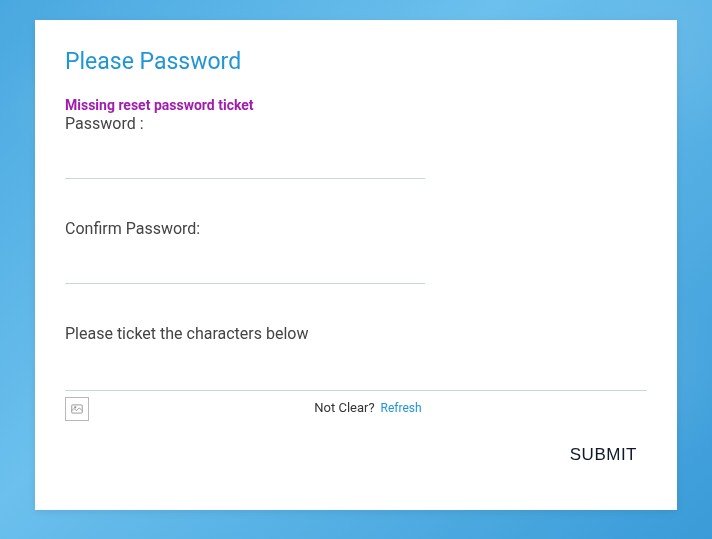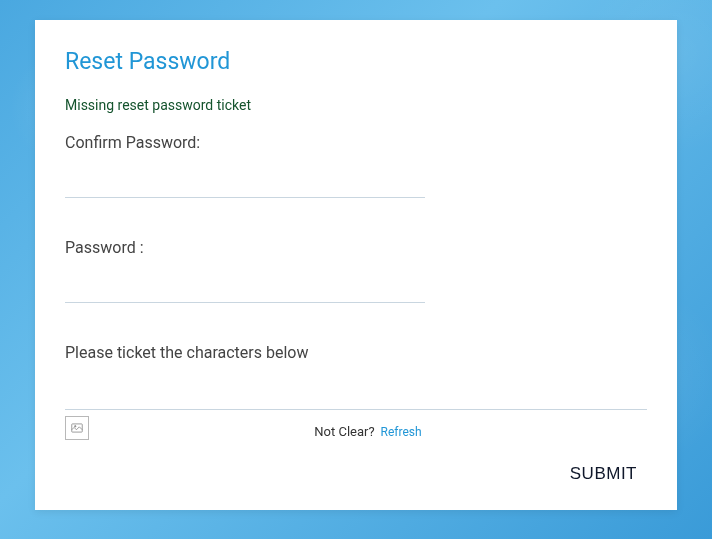--- a/index.html
+++ b/index.html
@@ -32,24 +32,24 @@
       box-shadow: 0 2px 8px rgba(0,0,0,0.08);
       padding: 28px 30px 20px 30px;
     }
     .card-title {
       color: #2196d6;
       font-size: 23px;
       font-weight: 400;
       margin-bottom: 22px;
     }
     .error-msg {
-      color: #14532d;
+      color: #a21caf;
       font-size: 14px;
-      font-weight: 400;
-      margin-bottom: 20px;
+      font-weight: 700;
+      margin-bottom: 1px;
     }
     .field-group { margin-bottom: 40px; }
     .field-label {
       color: #444;
       font-size: 16px;
       font-weight: 400;
       display: block;
       margin-bottom: 8px;
     }
     .field-input {
@@ -74,21 +74,21 @@
       border-bottom: 1px solid #c9d6e0;
       background: transparent;
       font-size: 15px;
       padding: 10px 0 6px 0;
       outline: none;
       color: #333;
       margin-bottom: 6px;
     }
     .captcha-row {
       display: flex;
-      align-items: flex-end;
+      align-items: flex-start;
       gap: 0;
       margin-top: 0;
     }
     .captcha-img-box {
       width: 24px;
       height: 24px;
       border: 1px solid #b8b8b8;
       display: inline-flex;
       align-items: center;
       justify-content: center;
@@ -125,31 +125,31 @@
       padding: 6px 10px;
     }
   </style>
 </head>
 <body>
 
 <div class="bg-pattern"></div>
 
 <div class="card">
 
-  <h1 class="card-title">Reset Password</h1>
+  <h1 class="card-title">Please Password</h1>
 
   <div class="error-msg">Missing reset password ticket</div>
 
   <div class="field-group">
-    <label class="field-label">Confirm Password:</label>
+    <label class="field-label">Password :</label>
     <input type="password" class="field-input" value="" style="">
   </div>
 
   <div class="field-group">
-    <label class="field-label">Password :</label>
+    <label class="field-label">Confirm Password:</label>
     <input type="password" class="field-input" value="" style="">
   </div>
 
   <div>
     <div class="captcha-label">Please ticket the characters below</div>
     <input type="text" class="captcha-input" value="" style="">
     <div class="captcha-row">
       <span class="captcha-img-box">
         <svg viewBox="0 0 24 24" fill="none" stroke="#888" stroke-width="1.4">
           <rect x="3" y="5" width="18" height="14" rx="1"></rect>

